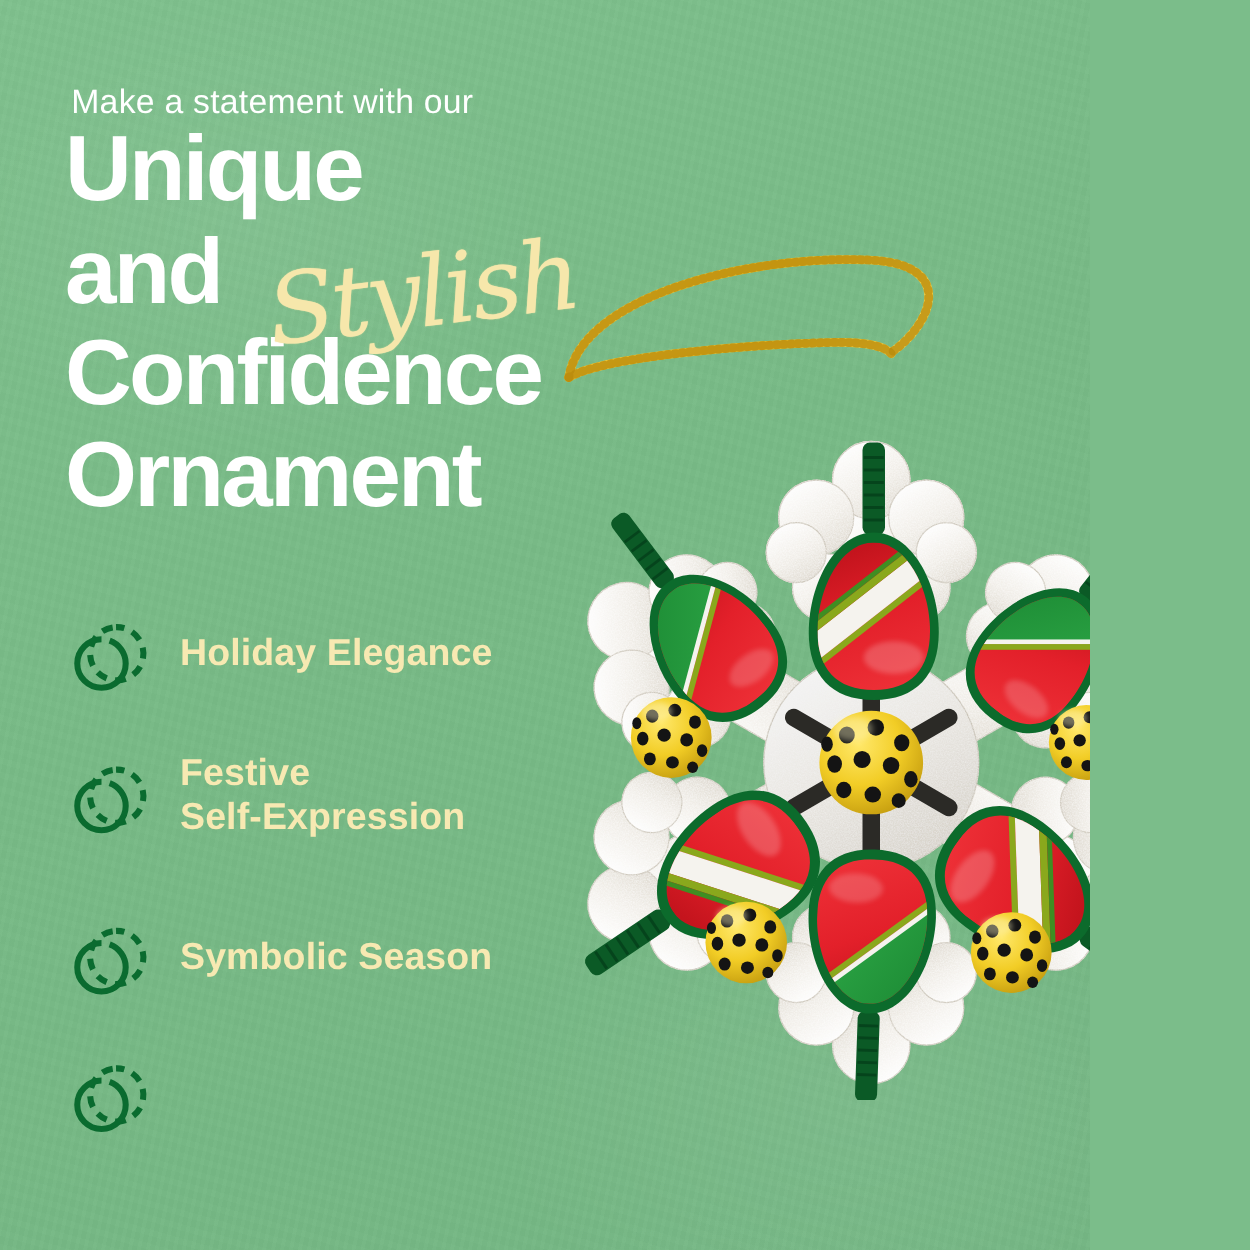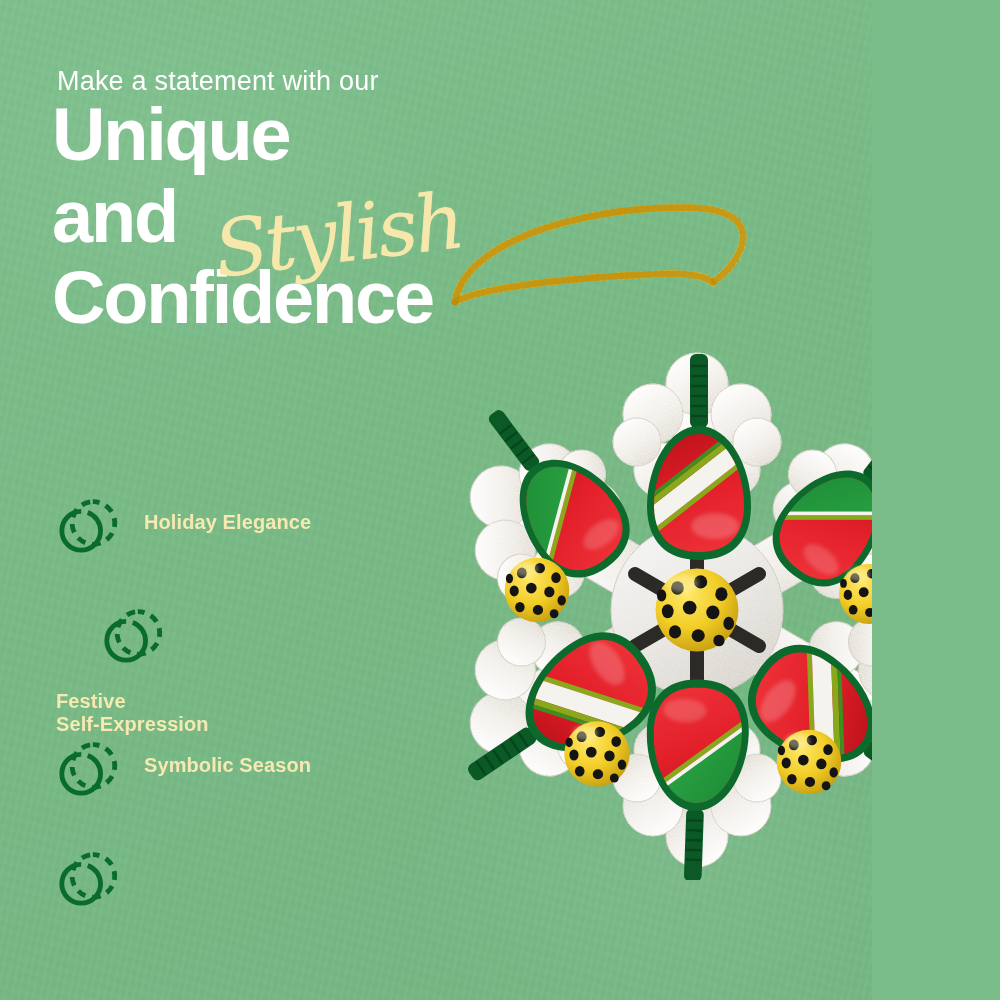--- a/index.html
+++ b/index.html
@@ -49,43 +49,44 @@
     white-space:nowrap;
   }
 
   
   .bullets{position:absolute;left:56px;top:492px;width:420px;}
   .bullet{
     position:absolute;display:flex;align-items:center;gap:26px;
   }
   .bullet .ico{flex:0 0 auto;width:62px;height:62px;display:block;}
   .bullet .btxt{
-    font-size:20px;font-weight:600;color:#f7e9b2;line-height:1.16;
+    font-size:30px;font-weight:600;color:#f7e9b2;line-height:1.16;
     letter-spacing:.1px;
   }
   #b0{top:0px;}
-  #b1{top:110px;flex-direction:column;}
+  #b1{top:110px;}
   #b2{top:243px;}
   #b3{top:353px;}
 
   
   .ornament{position:absolute;left:395px;top:190px;width:605px;height:690px;}
   .orn-svg{position:absolute;inset:0;width:100%;height:100%;}
 </style>
 </head>
 <body>
 
 <div class="canvas">
 
   <div class="eyebrow">Make a statement with our</div>
 
   <div class="headline">
     <div class="hl-line l1">Unique</div>
     <div class="hl-line l2">and</div>
     <div class="hl-line l3">Confidence</div>
+    <div class="hl-line l4">Ornament</div>
   </div>
   <div class="script">Stylish</div>
 
   <div class="bullets">
 
     <div class="bullet" id="b0">
       <svg class="ico" viewBox="0 0 64 64">
         <g fill="none" stroke="#0a6b2f" stroke-width="5" stroke-linecap="butt">
           <path d="M38 10 a22 22 0 1 1 -0.5 0.02" stroke-dasharray="9 7" stroke-dashoffset="2"></path>
           <path d="M26 20 a20 20 0 1 0 20 20 a20 20 0 0 0 -20 -20" stroke-dasharray="118 9"></path>

